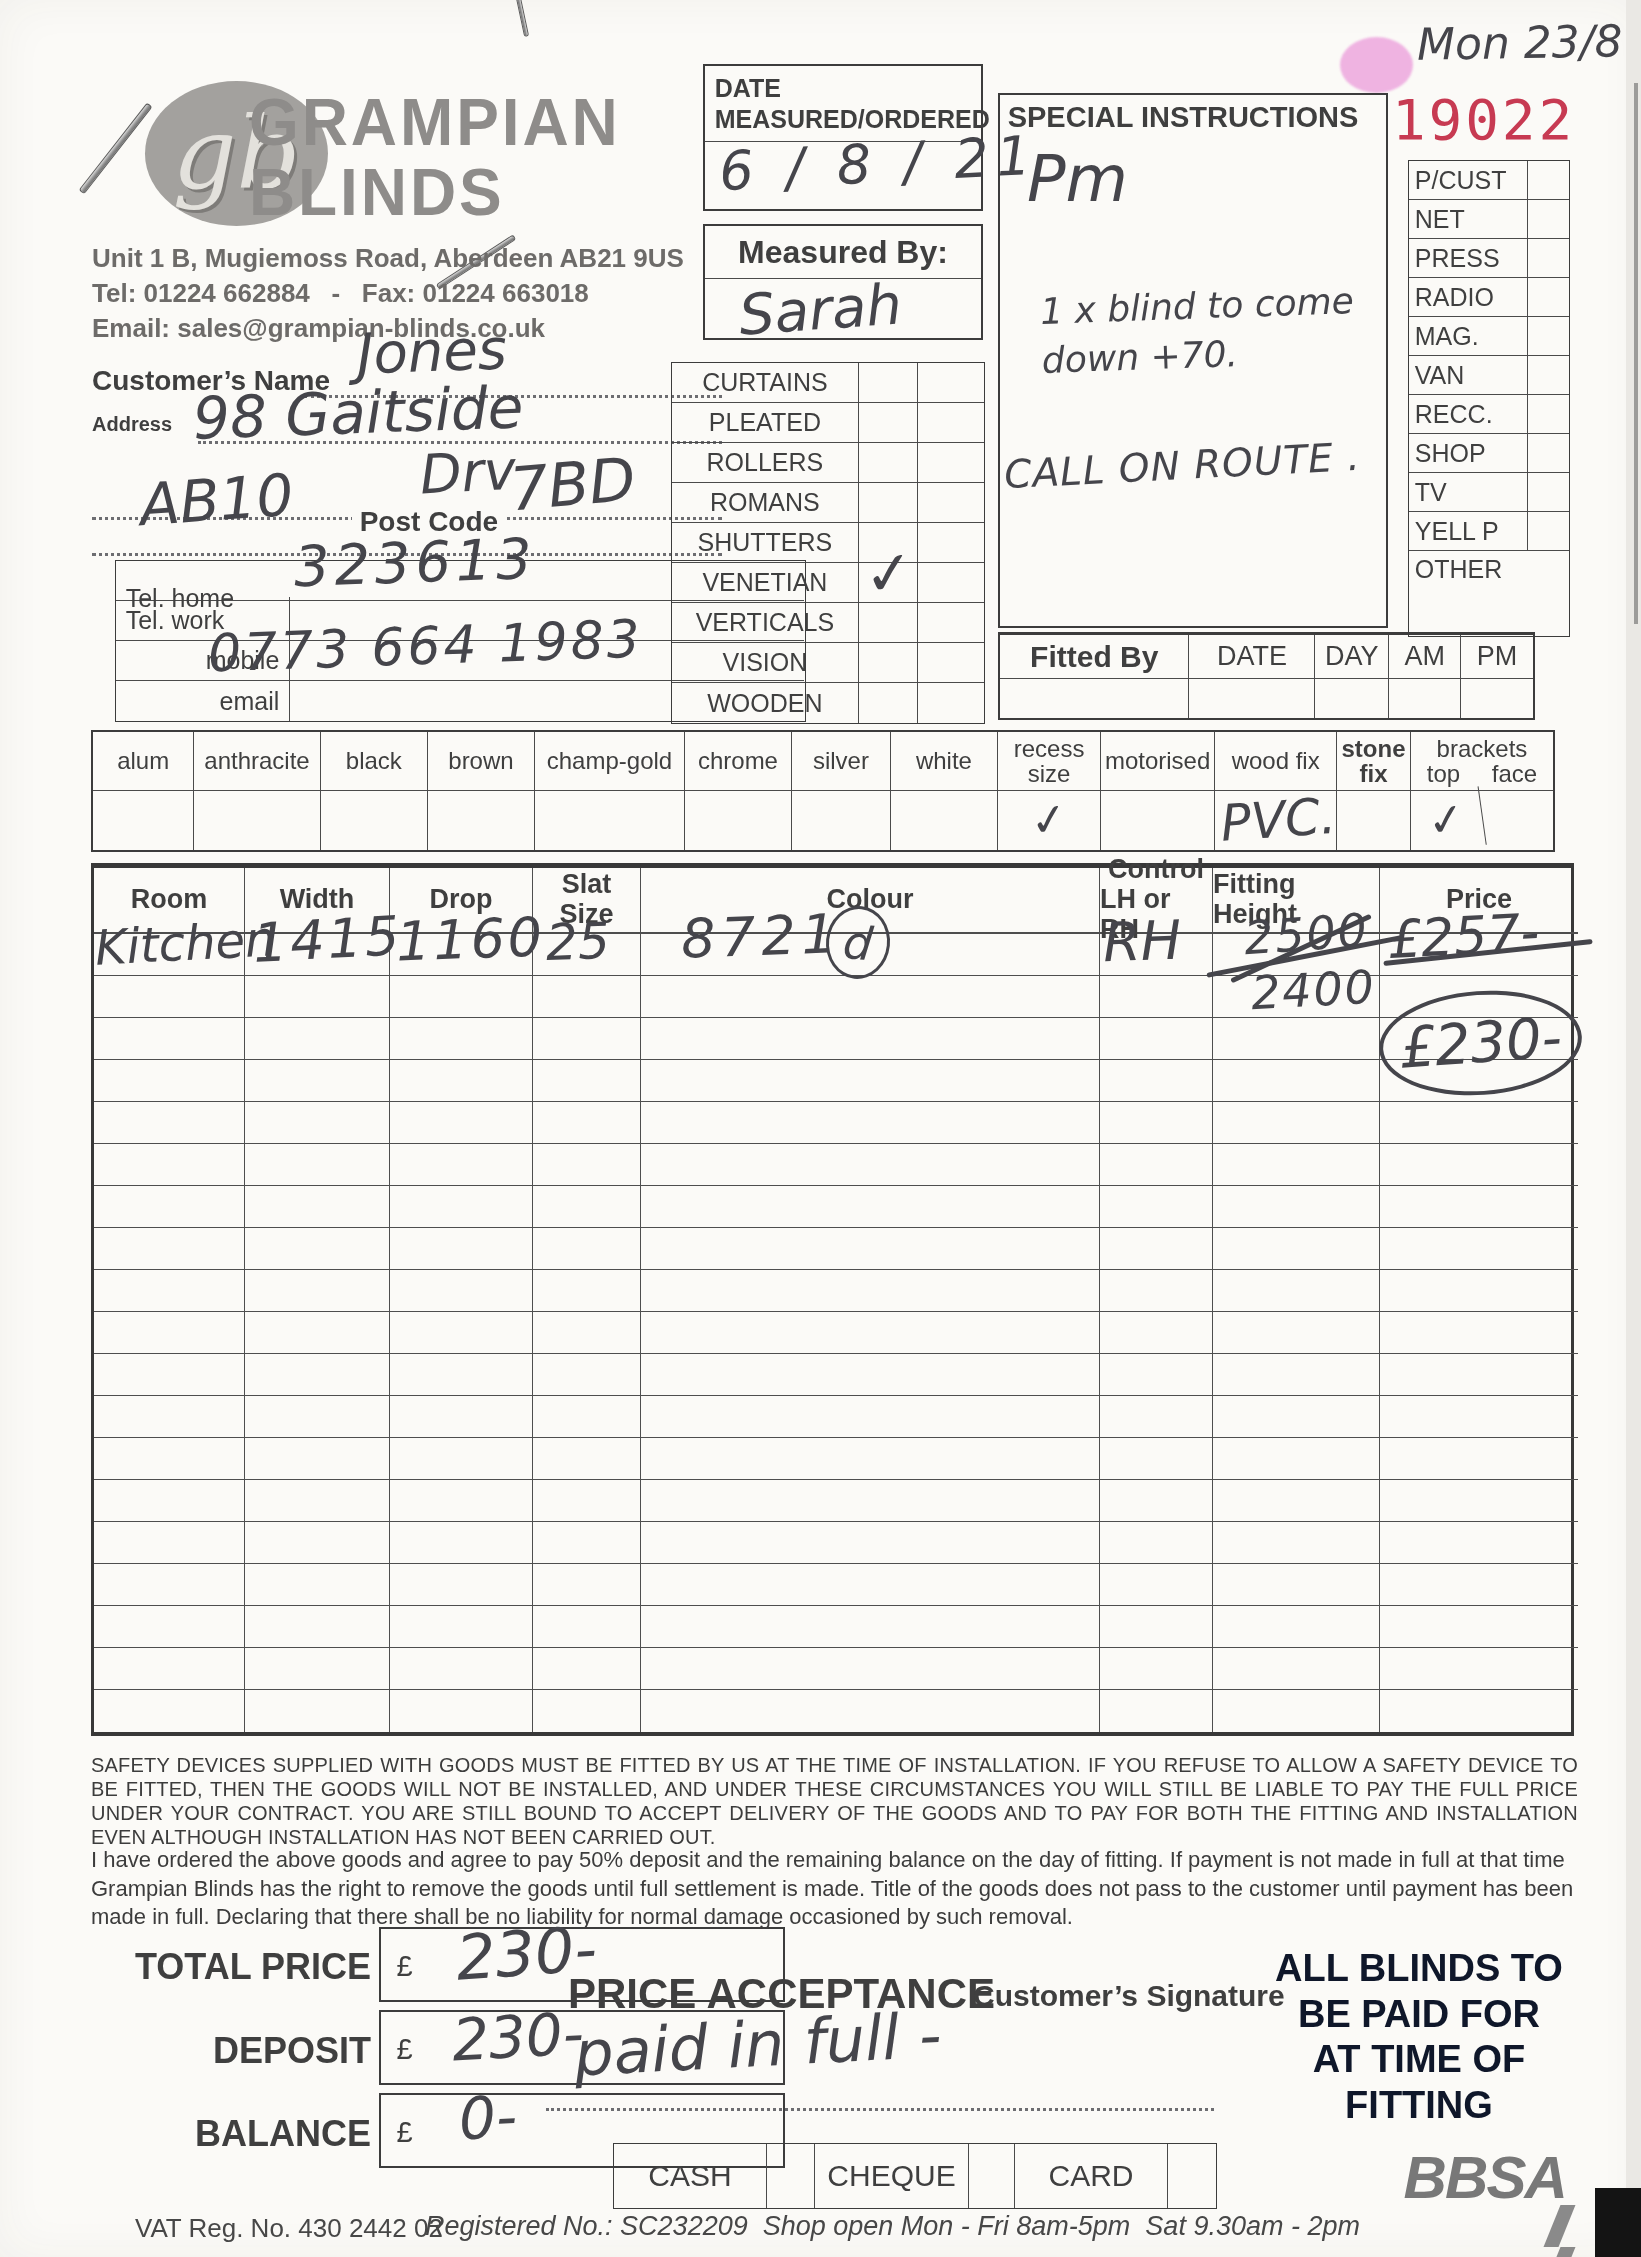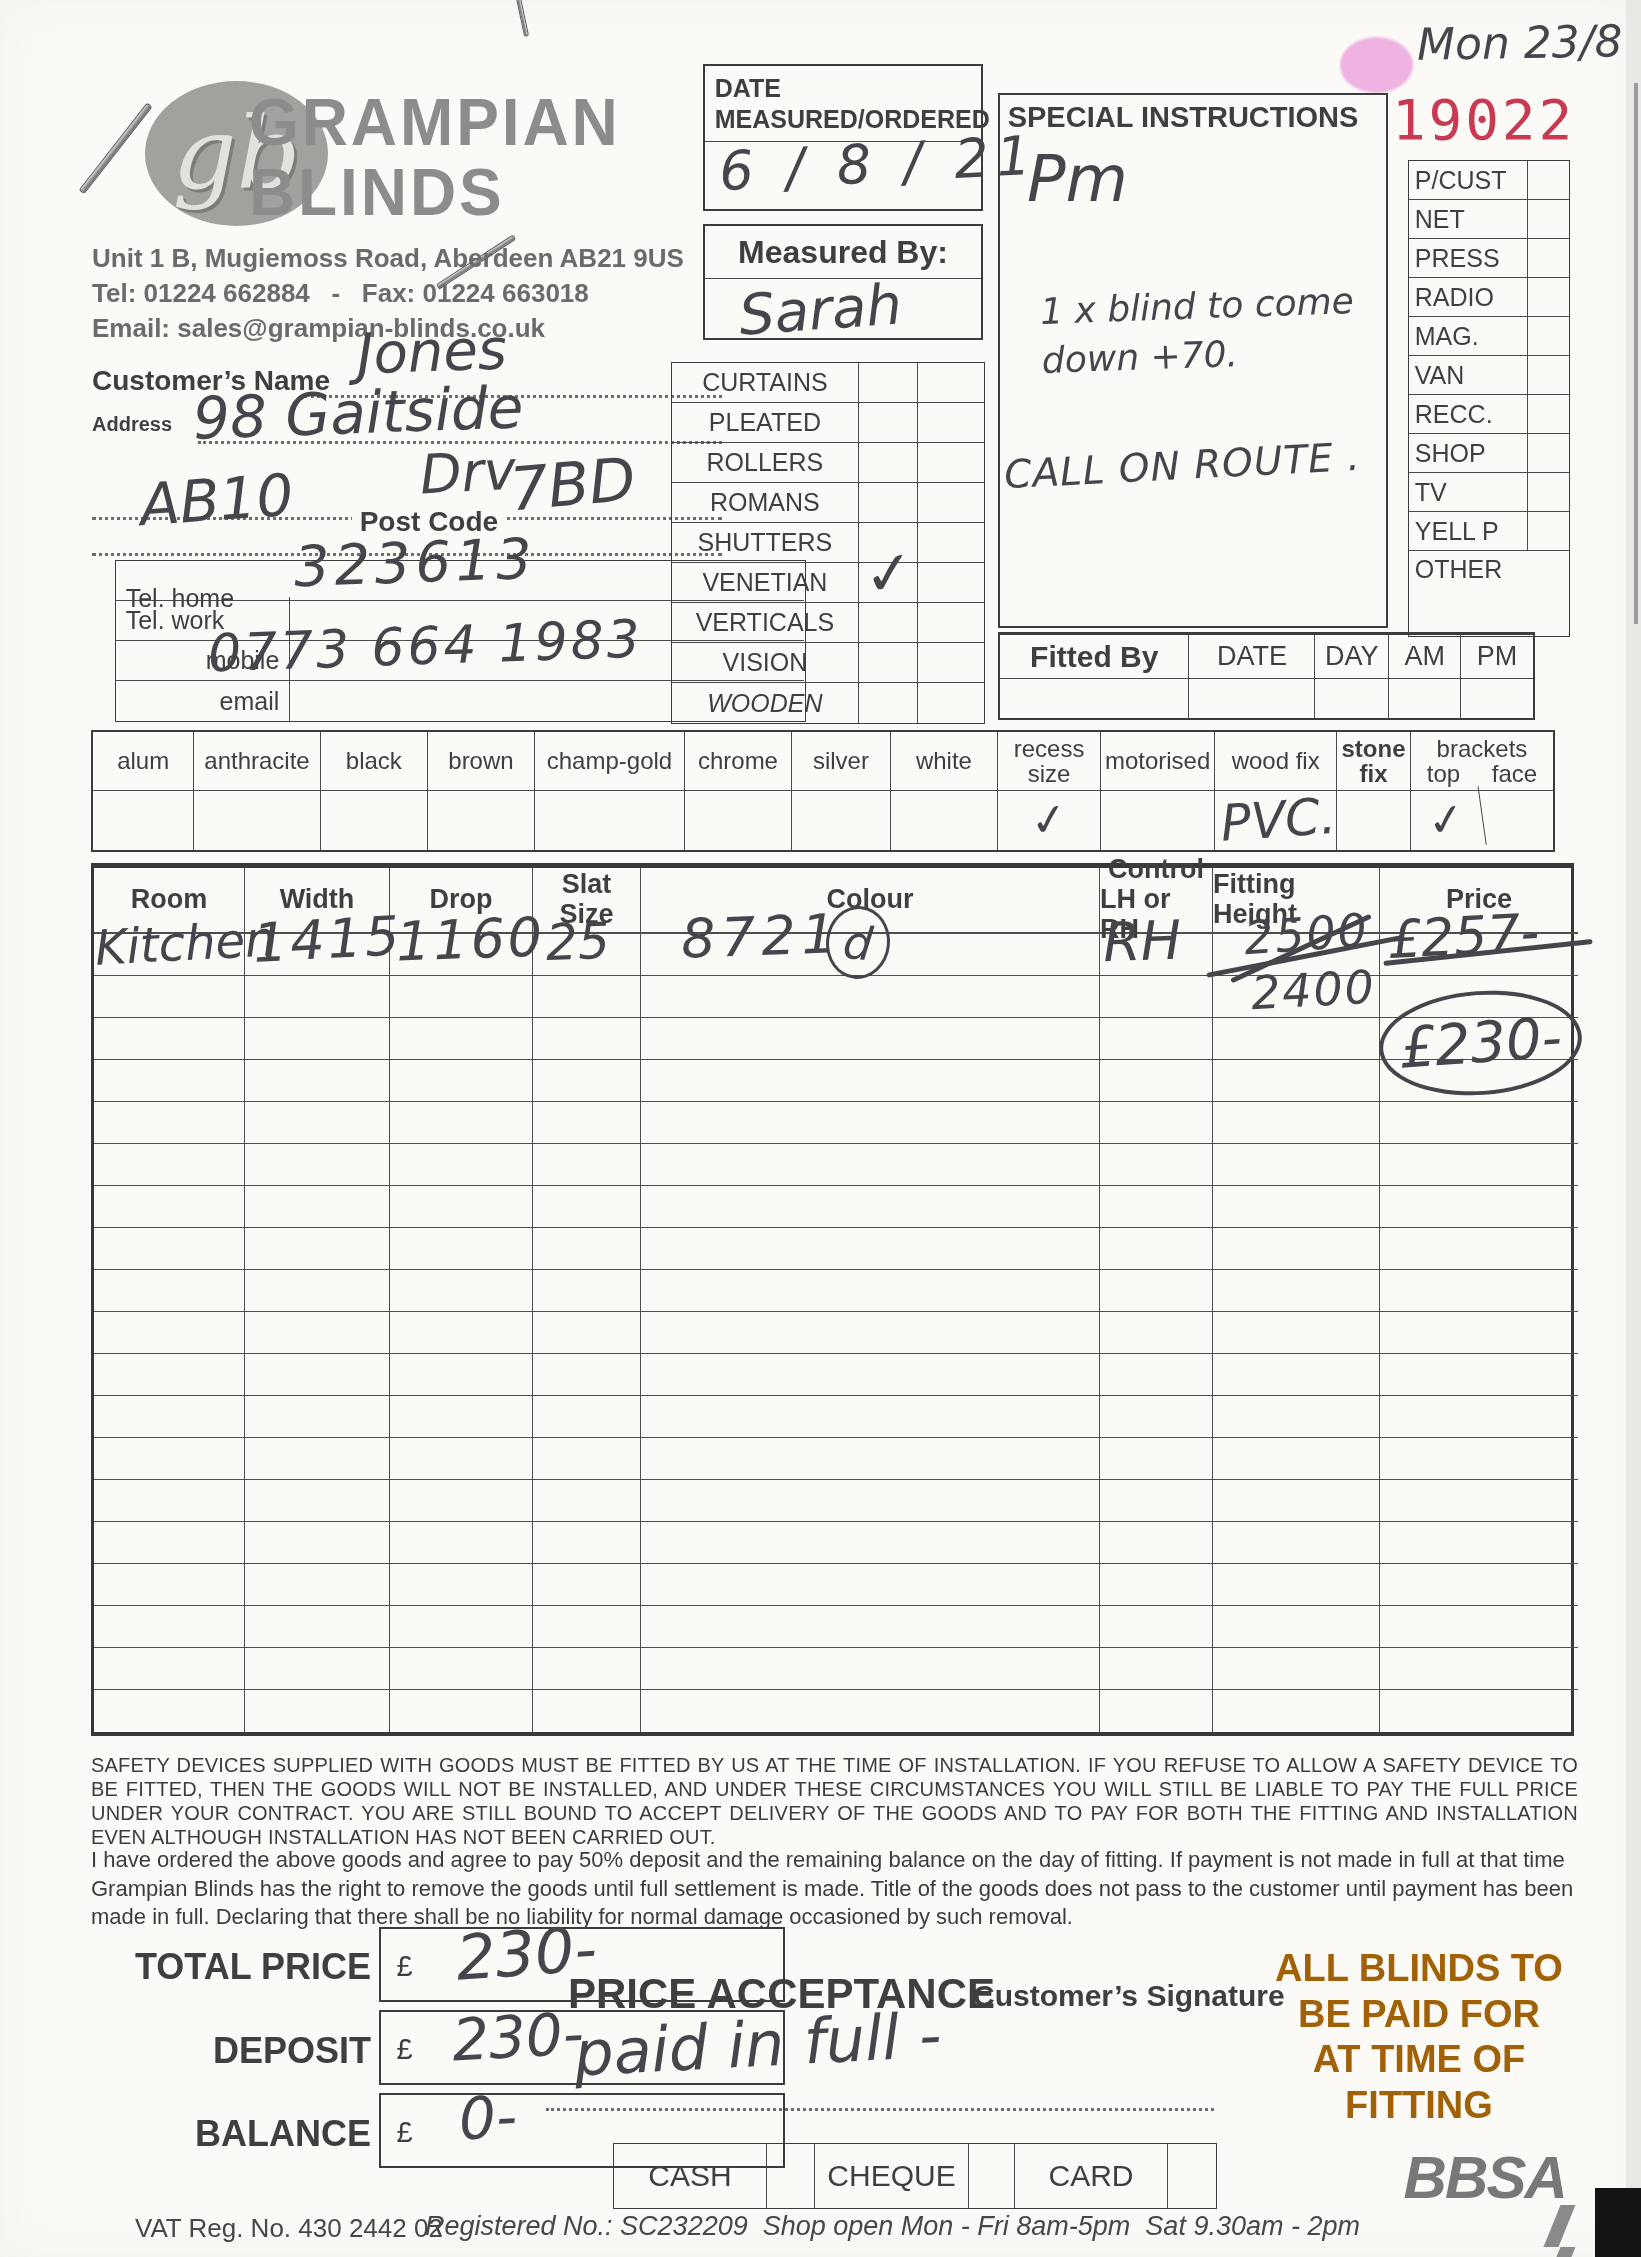--- a/index.html
+++ b/index.html
@@ -220,21 +220,21 @@
         <div class="bcell" style="width:188px;">VERTICALS</div>
         <div class="bcell" style="width:60px;"></div>
         <div class="bcell" style="width:66px;"></div>
       </div>
     <div class="cellrow" style="height:40px;">
         <div class="bcell" style="width:188px;">VISION</div>
         <div class="bcell" style="width:60px;"></div>
         <div class="bcell" style="width:66px;"></div>
       </div>
     <div class="cellrow" style="height:40px;">
-        <div class="bcell" style="width:188px;border-bottom:none;font-style:italic;">WOODEN</div>
+        <div class="bcell" style="width:188px;border-bottom:none;">WOODEN</div>
         <div class="bcell" style="width:60px;border-bottom:none;"></div>
         <div class="bcell" style="width:66px;border-bottom:none;"></div>
       </div>
   </div>
   <div class="abs hw" style="left:864px;top:543px;font-size:60px;transform:rotate(-6deg);">✓</div>
 
   <div class="abs" style="left:91px;top:730px;width:1464px;">
     <div id="optionsbar">
       <div class="opt-col" style="flex-grow:120;">
           <div class="opt-head">alum</div>
@@ -538,21 +538,21 @@
     <div class="cellrow" style="height:64px;">
       <div class="bcell" style="width:153px;font-size:30px;border-bottom:none;">CASH</div>
       <div class="bcell" style="width:48px;border-bottom:none;"></div>
       <div class="bcell" style="width:154px;font-size:30px;border-bottom:none;">CHEQUE</div>
       <div class="bcell" style="width:46px;border-bottom:none;"></div>
       <div class="bcell" style="width:153px;font-size:30px;border-bottom:none;">CARD</div>
       <div class="bcell" style="width:48px;border-bottom:none;"></div>
     </div>
   </div>
 
-  <div class="abs b" style="left:1250px;top:1946px;width:338px;text-align:center;font-size:38px;line-height:1.2;color:#a16207;">
+  <div class="abs b" style="left:1250px;top:1946px;width:338px;text-align:center;font-size:38px;line-height:1.2;color:#0f172a;">
     <div>ALL BLINDS TO</div>
     <div>BE PAID FOR</div>
     <div>AT TIME OF</div>
     <div>FITTING</div>
   </div>
 
   <div class="abs" style="left:1276px;top:2151px;width:290px;">
     <div style="display:flex;align-items:flex-end;flex-direction:column;">
       <span class="b" style="font-style:italic;font-size:60px;color:#787878;letter-spacing:-1.9px;line-height:.9;">BBSA</span>
       <span style="display:inline-block;width:14.5px;height:42px;background:#8a8a8a;transform:skewX(-22deg);margin-left:9.7px;"></span>

